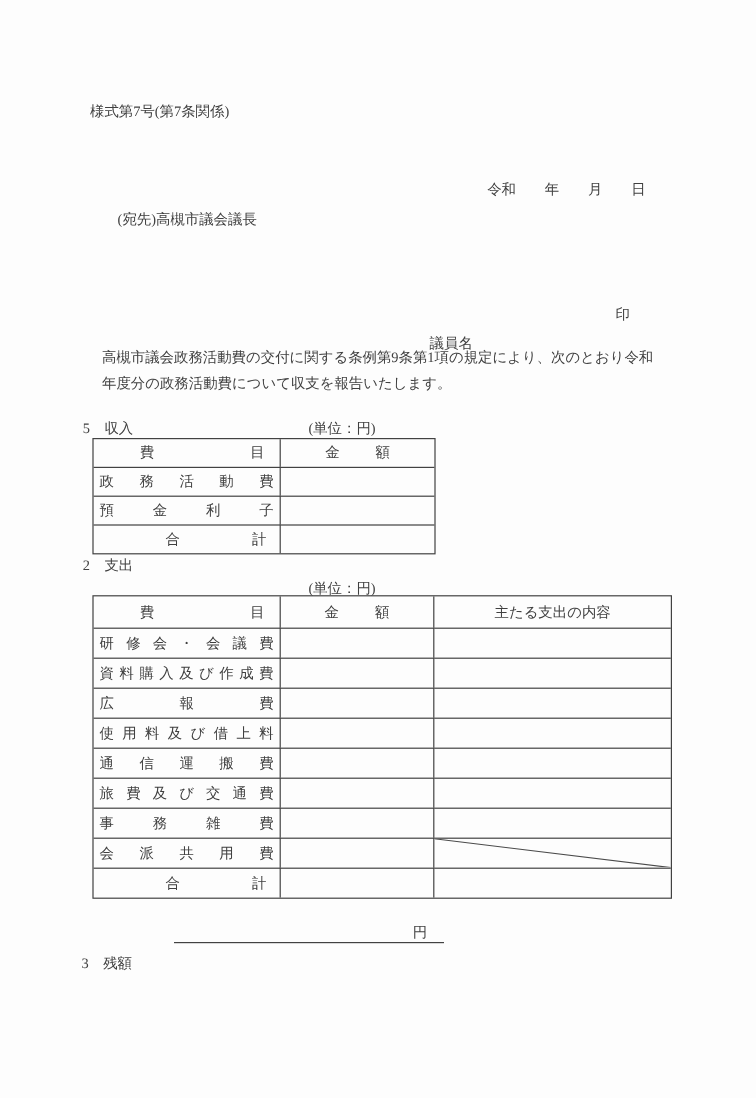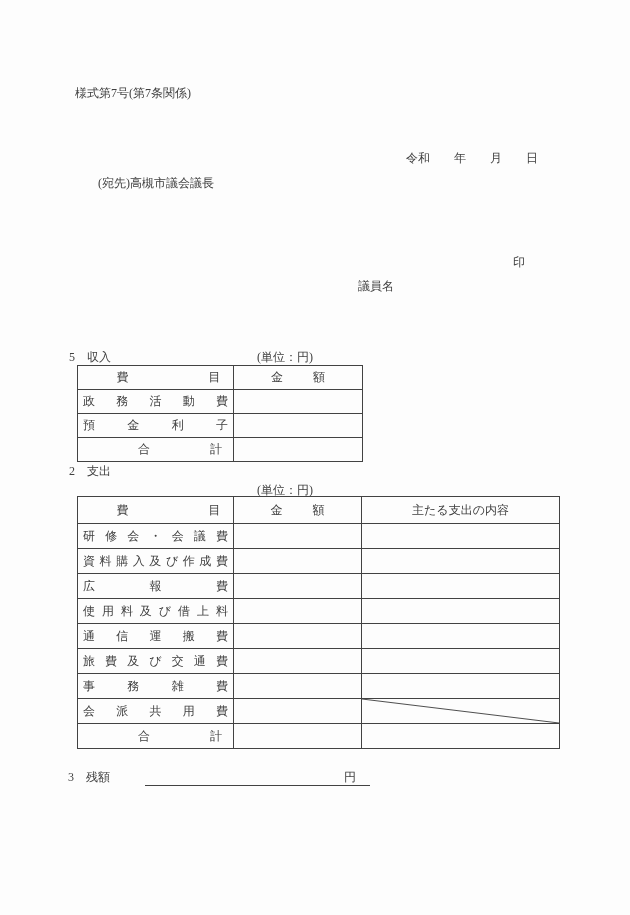--- a/index.html
+++ b/index.html
@@ -41,20 +41,22 @@
 <body>
 
 <div class="page">
 
   <div class="abs" style="left:75px;top:86px;">様式第7号(第7条関係)</div>
   <div class="abs" style="left:406px;top:151px;">令和　　年　　月　　日</div>
   <div class="abs" style="left:98px;top:176px;">(宛先)高槻市議会議長</div>
   <div class="abs" style="left:358px;top:267px;margin-top:12px;">議員名</div>
   <div class="abs" style="left:513px;top:255px;">印</div>
 
+  <div class="abs" style="left:85px;top:291px;">高槻市議会政務活動費の交付に関する条例第9条第1項の規定により、次のとおり令和</div>
+  <div class="abs" style="left:85px;top:312px;">年度分の政務活動費について収支を報告いたします。</div>
 
   <div class="abs" style="left:69px;top:350px;">5　収入</div>
   <div class="abs" style="left:257px;top:350px;">(単位：円)</div>
 
   <div id="t1" class="grid">
     <div class="c bR hgap" data-spread="">
         <span>費</span>
         <span>目</span>
       </div>
     <div class="c agap" data-spread="">
@@ -193,18 +195,18 @@
     </div>
 
     <div class="c bR bT tgap" data-spread="">
         <span>合</span>
         <span>計</span>
       </div>
     <div class="c bR bT"></div>
     <div class="c bT"></div>
   </div>
 
-  <div class="abs" style="left:68px;top:770px;">3　残額</div>
+  <div class="abs" style="left:68px;top:796px;">3　残額</div>
   <div class="balance-line">
     <span>円</span>
   </div>
 
 </div>
 
 </body></html>

